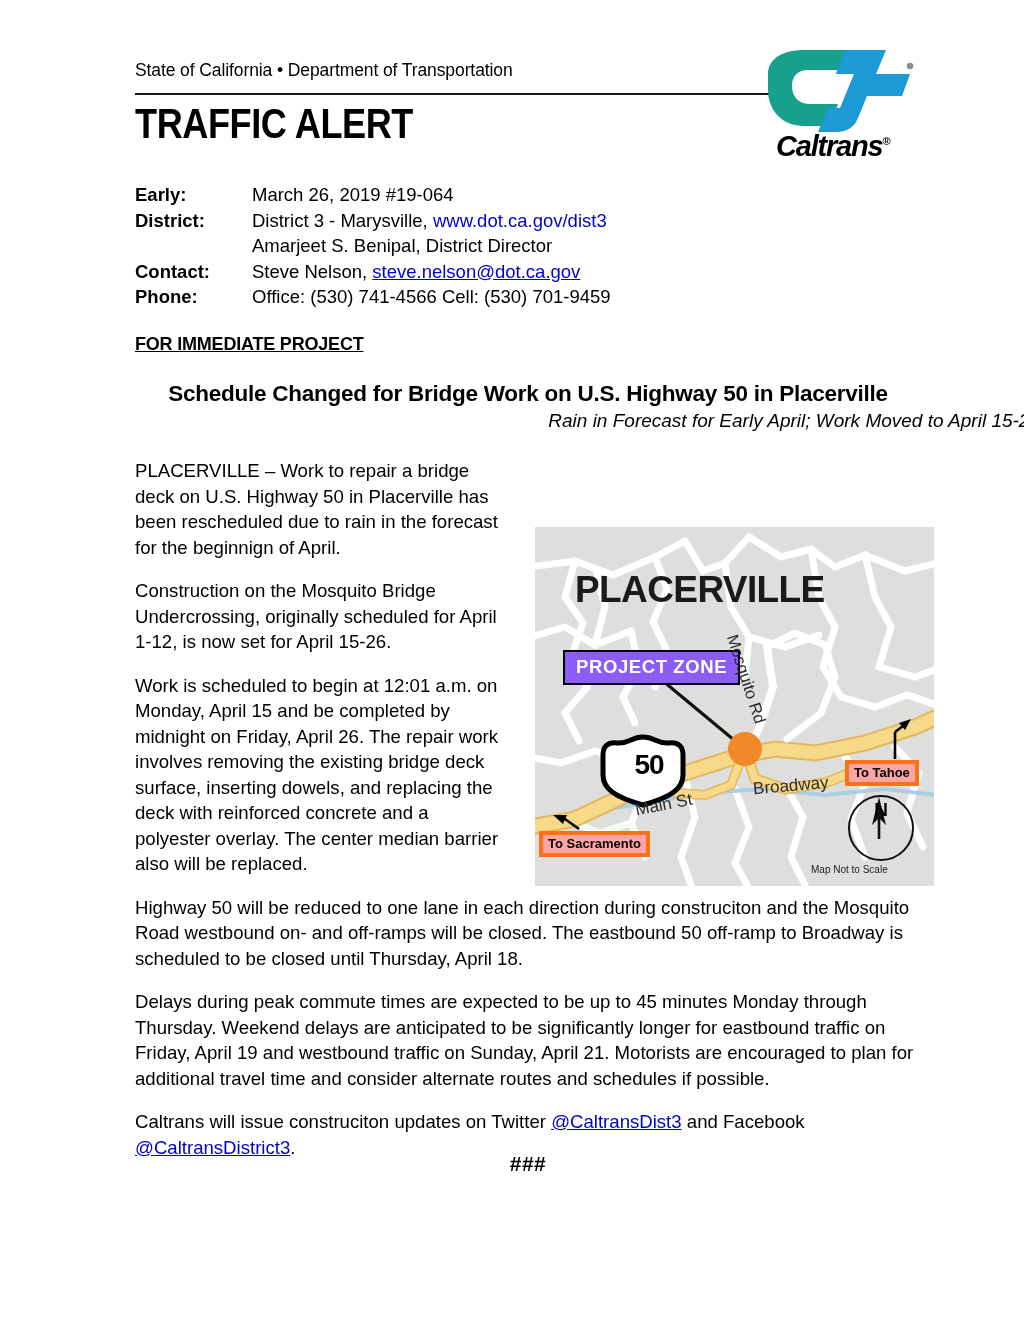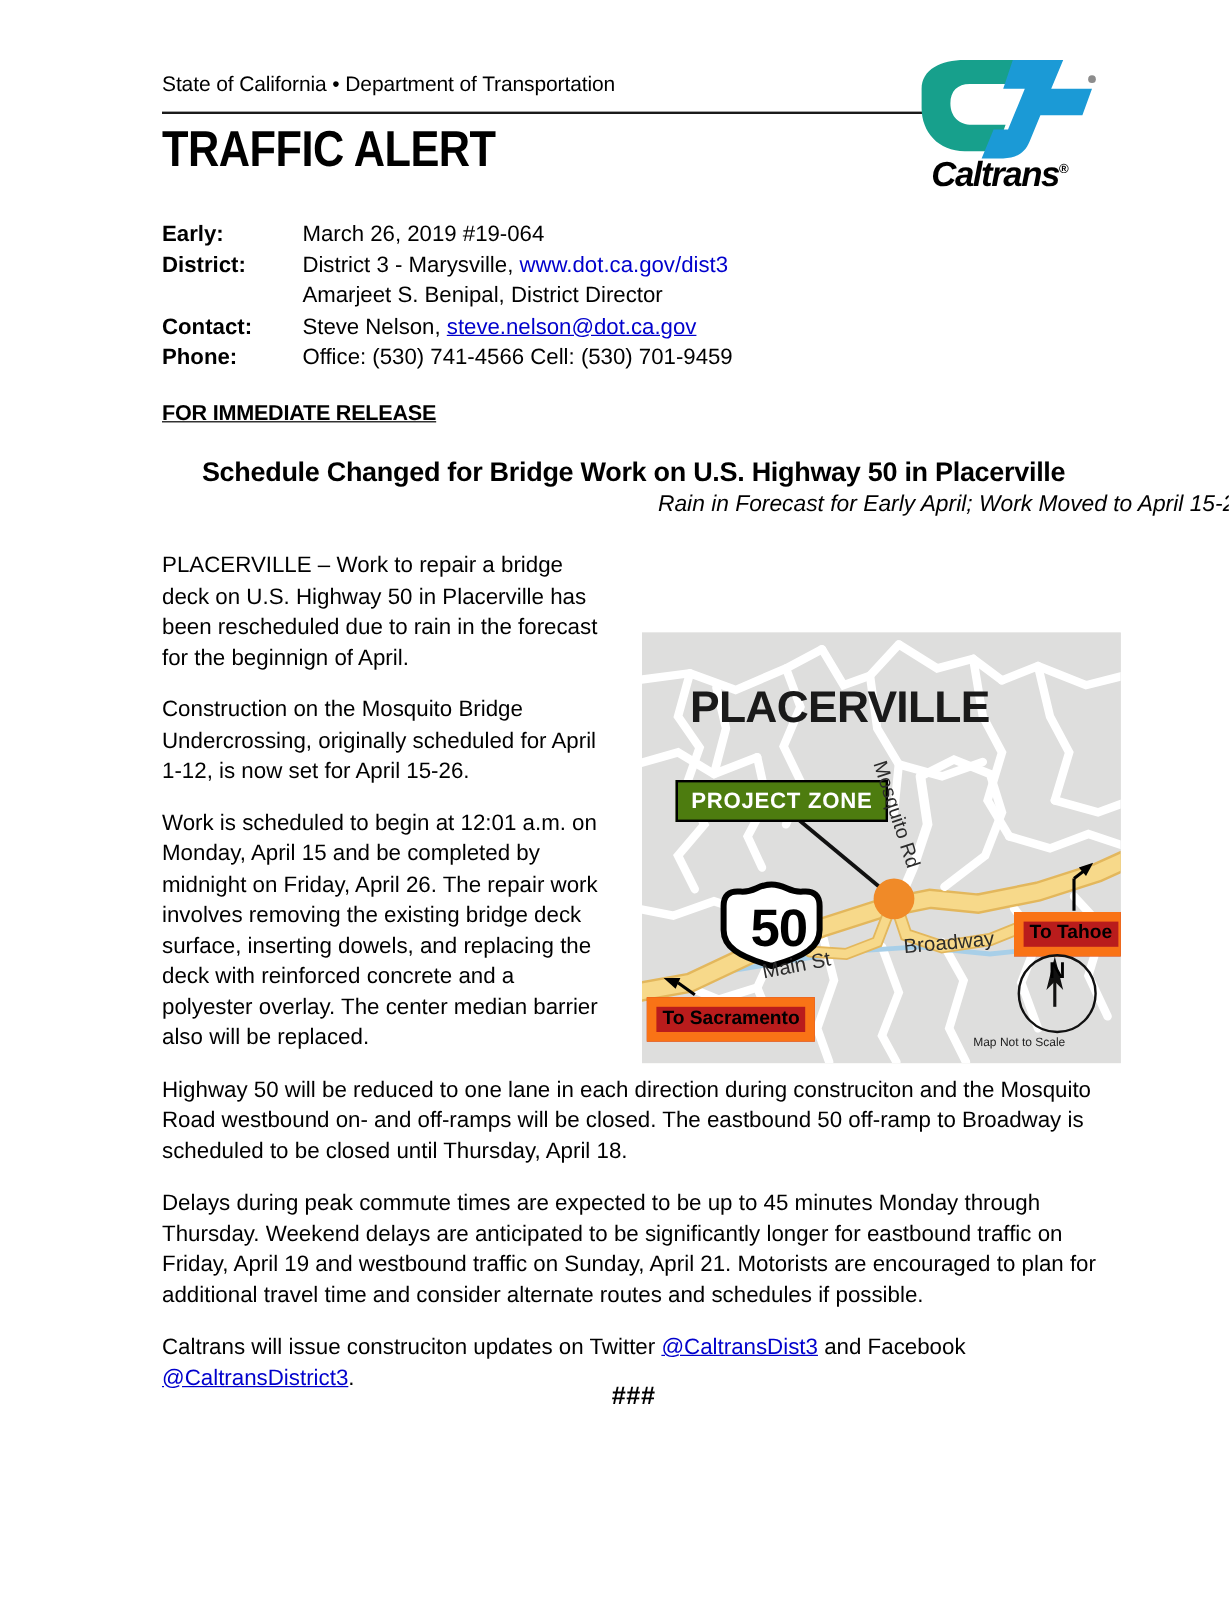--- a/index.html
+++ b/index.html
@@ -177,34 +177,34 @@
     letter-spacing: -0.6px;
     color: #1a1a1a;
     font-family: "Liberation Sans", sans-serif;
     margin-left: 16px;
   }
   .project-zone {
     position: absolute;
     left: 28px;
     top: 123px;
     padding: 4px 11px 5px 11px;
-    background: #4d7c0f;
+    background: #8b5cf6;
     border: 2.5px solid #000;
     color: #ffffff;
     font-size: 18.5px;
     font-weight: bold;
     letter-spacing: 0.6px;
     font-family: "Liberation Sans", sans-serif;
   }
   .map-callout {
     position: absolute;
-    background: #b91c1c;
-    border: 8px solid #f97316;
+    background: #fca5a5;
+    border: 4px solid #f97316;
     padding: 1px 5px 2px 5px;
-    font-size: 16px;
+    font-size: 13px;
     font-weight: bold;
     white-space: nowrap;
   }
   .callout-tahoe { left: 310px; top: 233px; }
   .callout-sacramento { left: 4px; top: 304px; }
   .road-label {
     position: absolute;
     font-size: 15.5px;
     color: #2b2b2b;
     font-family: "Liberation Sans", sans-serif;
@@ -292,21 +292,21 @@
     <div class="cb-row">
       <span class="cb-label">Contact:</span>
       <span class="cb-value"><span>Steve Nelson, </span><span class="doc-link ul">steve.nelson@dot.ca.gov</span></span>
     </div>
     <div class="cb-row">
       <span class="cb-label">Phone:</span>
       <span class="cb-value">Office: (530) 741-4566  Cell: (530) 701-9459</span>
     </div>
   </div>
 
-  <div class="release">FOR IMMEDIATE RELEASE</div>
+  <div class="release">FOR IMMEDIATE PROJECT</div>
 
   <div class="headline">Schedule Changed for Bridge Work on U.S. Highway 50 in Placerville</div>
   <div class="subhead">Rain in Forecast for Early April; Work Moved to April 15-26</div>
 
   <div class="body-text">
     <div class="map-float"></div>
     <p>PLACERVILLE – Work to repair a bridge deck on U.S. Highway 50 in Placerville has been rescheduled due to rain in the forecast for the beginnign of April.</p>
     <p>Construction on the Mosquito Bridge Undercrossing, originally scheduled for April 1-12, is now set for April 15-26.</p>
     <p>Work is scheduled to begin at 12:01 a.m. on Monday, April 15 and be completed by midnight on Friday, April 26. The repair work involves removing the existing bridge deck surface, inserting dowels, and replacing the deck with reinforced concrete and a polyester overlay. The center median barrier also will be replaced.</p>
     <p>Highway 50 will be reduced to one lane in each direction during construciton and the Mosquito Road westbound on- and off-ramps will be closed. The eastbound 50 off-ramp to Broadway is scheduled to be closed until Thursday, April 18.</p>
@@ -386,21 +386,21 @@
     <div class="map-city">PLACERVILLE</div>
     <div class="project-zone">PROJECT ZONE</div>
 
     <div class="road-label label-mosquito">Mosquito Rd</div>
     <div class="road-label label-broadway">Broadway</div>
     <div class="road-label label-main">Main St</div>
 
     <div class="map-callout callout-tahoe">To Tahoe</div>
     <div class="map-callout callout-sacramento">To Sacramento</div>
 
-    <div style="position:absolute;left:73px;top:222px;width:82px;text-align:center;font-size:44px;font-weight:bold;font-family:'Liberation Sans',sans-serif;letter-spacing:-1px;">50</div>
+    <div style="position:absolute;left:73px;top:222px;width:82px;text-align:center;font-size:28px;font-weight:bold;font-family:'Liberation Sans',sans-serif;letter-spacing:-1px;">50</div>
 
     <div class="compass">
       <div class="compass-n">N</div>
     </div>
     <div class="map-scale-note">Map Not to Scale</div>
   </div>
 
   <div class="hash-sep">###</div>
 
   <div class="footer">

